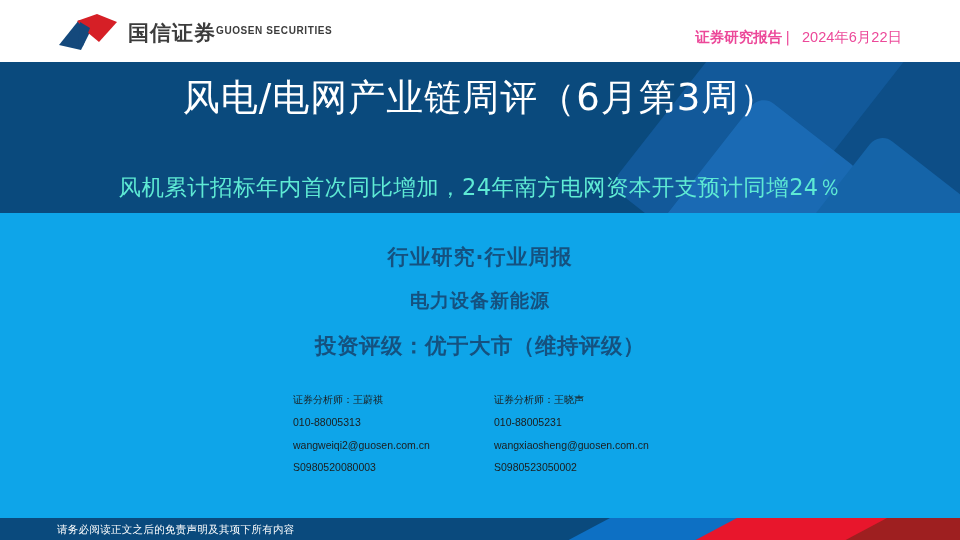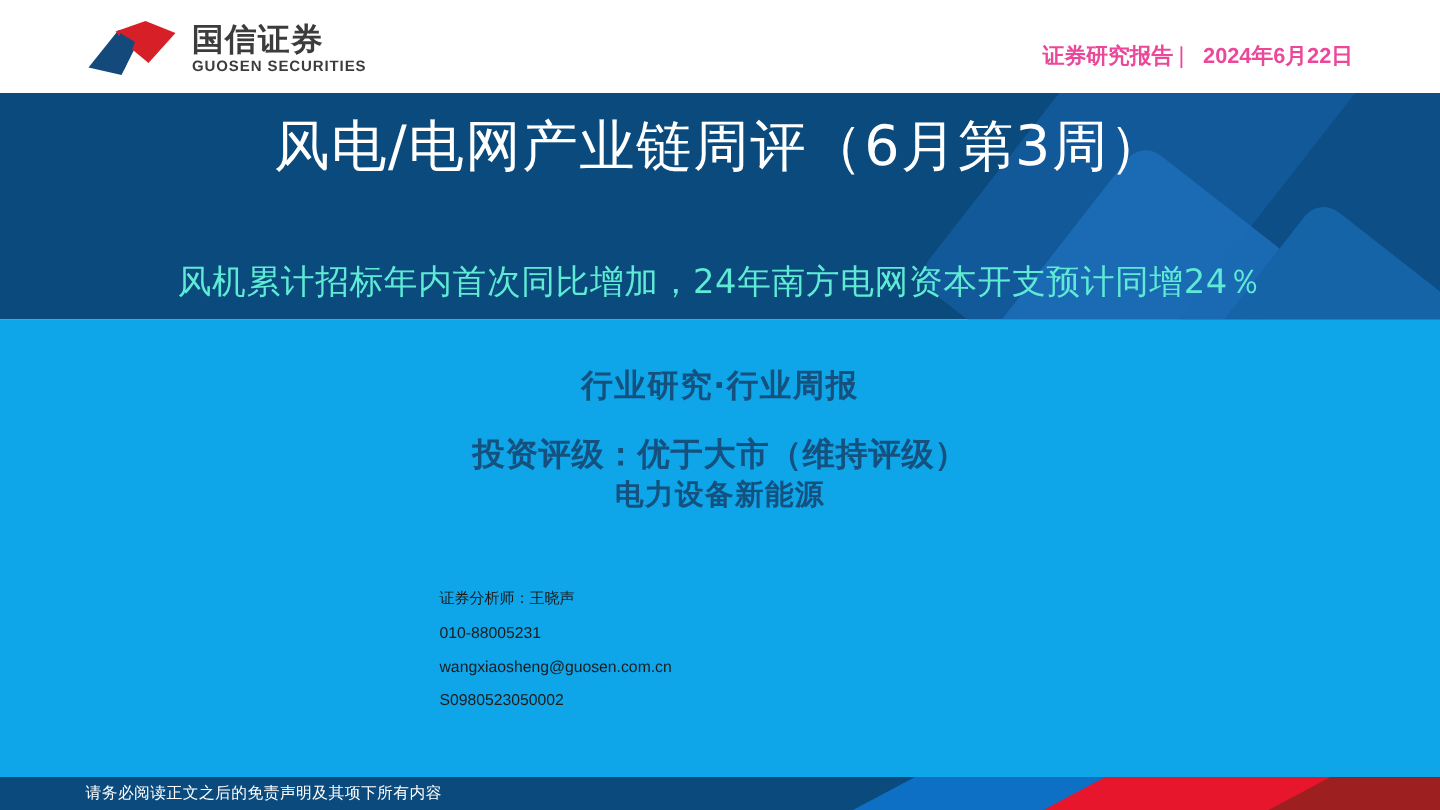--- a/index.html
+++ b/index.html
@@ -39,21 +39,21 @@
     align-items: center;
     gap: 7px;
   }
   .logo-mark {
     width: 64px;
     height: 42px;
     position: relative;
   }
   .logo-text {
     display: flex;
-    flex-direction: column;
+    flex-direction: row;
     justify-content: center;
     line-height: 1;
   }
   .logo-cn {
     font-size: 21px;
     font-weight: bold;
     color: #3c3c3c;
     letter-spacing: 1px;
     font-family: "DejaVu Sans", sans-serif;
   }
@@ -77,21 +77,21 @@
     color: #ec4899;
     font-family: "DejaVu Sans", sans-serif;
   }
   .header-right .sep {
     margin: 0 4px 0 3px;
     font-weight: normal;
   }
   .header-right .date {
     margin-left: 8px;
     font-family: "Liberation Sans", sans-serif;
-    font-weight: bold;
+    font-weight: normal;
   }
 
   
   .banner {
     position: absolute;
     left: 0;
     top: 62px;
     width: 960px;
     height: 151px;
     background: #0a4a7d;
@@ -212,21 +212,21 @@
     position: absolute;
     left: 293px;
     top: 182px;
     width: 420px;
     display: flex;
   }
   .analyst {
     width: 200px;
   }
   .analyst + .analyst {
-    margin-left: 13px;
+    margin-left: 1px;
   }
   .an-line {
     font-size: 10.5px;
     color: #1c1c1c;
     font-family: "Liberation Sans", sans-serif;
     line-height: 1;
     margin-bottom: 12px;
     white-space: nowrap;
   }
   .an-name {
@@ -330,25 +330,31 @@
     <div class="deco deco-d"></div>
     <div class="banner-titles">
       <div class="banner-title">风电/电网产业链周评（6月第3周）</div>
       <div class="banner-subtitle">风机累计招标年内首次同比增加，24年南方电网资本开支预计同增24％</div>
     </div>
   </div>
 
   <div class="middle">
     <div class="cat-lines">
       <div class="cat-line cat-1">行业研究·行业周报</div>
+      <div class="cat-line cat-2">电力设备新能源</div>
       <div class="cat-line cat-3">投资评级：优于大市（维持评级）</div>
-      <div class="cat-line cat-2">电力设备新能源</div>
     </div>
 
     <div class="analysts">
+      <div class="analyst">
+        <div class="an-line an-name">证券分析师：王蔚祺</div>
+        <div class="an-line">010-88005313</div>
+        <div class="an-line">wangweiqi2@guosen.com.cn</div>
+        <div class="an-line an-last">S0980520080003</div>
+      </div>
       <div class="analyst">
         <div class="an-line an-name">证券分析师：王晓声</div>
         <div class="an-line">010-88005231</div>
         <div class="an-line">wangxiaosheng@guosen.com.cn</div>
         <div class="an-line an-last">S0980523050002</div>
       </div>
     </div>
   </div>
 
   <div class="footer">

